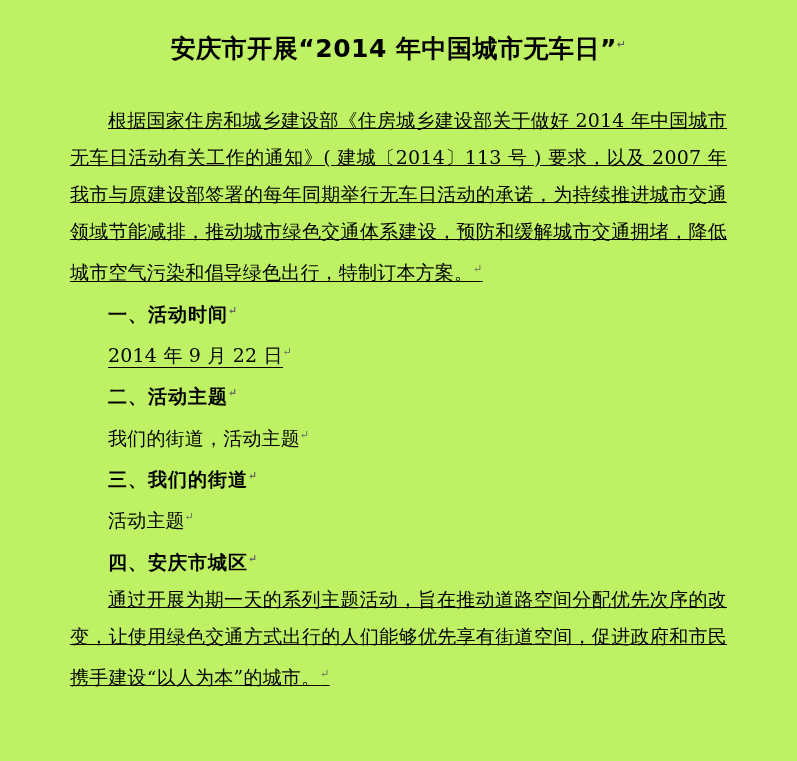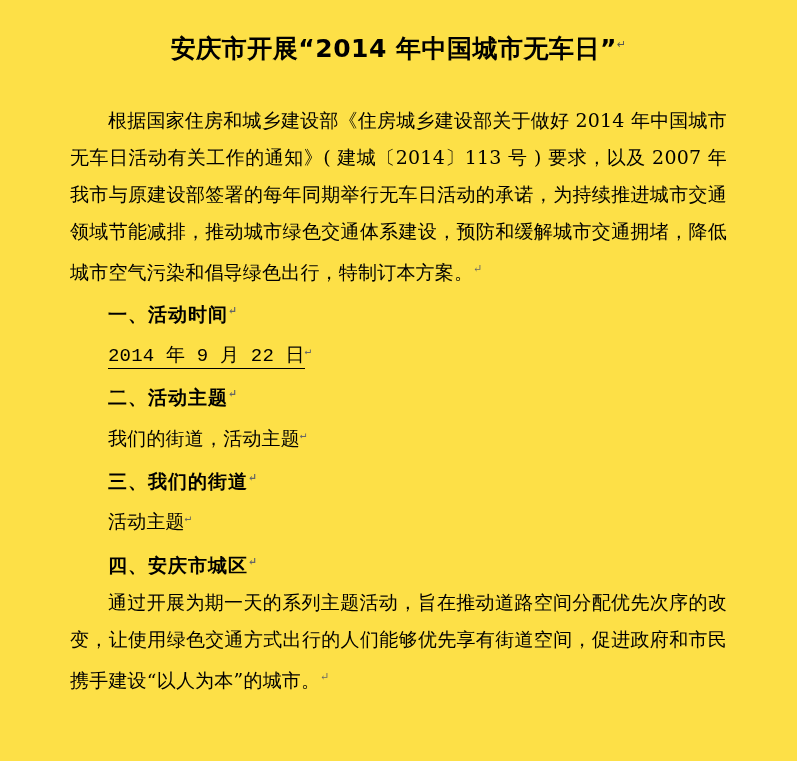--- a/index.html
+++ b/index.html
@@ -11,21 +11,21 @@
     width: 797px;
     height: 761px;
     overflow: hidden;
     font-family: "DejaVu Serif", "Liberation Serif", serif;
     color: #000000;
   }
   .page {
     position: relative;
     width: 797px;
     height: 761px;
-    background: #fde047;
+    background: #bef264;
     box-sizing: border-box;
     padding: 18px 70px 0 70px;
   }
   .doc-title {
     text-align: center;
     font-family: "DejaVu Sans", "Liberation Sans", sans-serif;
     font-weight: bold;
     font-size: 25px;
     line-height: 38px;
     letter-spacing: 0.5px;
@@ -48,36 +48,36 @@
     margin-top: 34px;
   }
   p.para {
     font-size: 19px;
     line-height: 37px;
     margin: 0;
     text-align: justify;
     text-justify: inter-ideograph;
     text-indent: 38px;
     letter-spacing: 0.2px;
+    text-decoration: underline;
   }
   p.heading {
     font-size: 19px;
     line-height: 37px;
     margin: 0;
     font-weight: bold;
     text-indent: 38px;
     letter-spacing: 1px;
   }
   p.plain {
     font-size: 19px;
     line-height: 37px;
     margin: 0;
     text-indent: 38px;
     letter-spacing: 0.2px;
-    font-family: Liberation Mono, monospace;
   }
   p.plain.underline span.u {
     border-bottom: 1px solid #000;
     padding-bottom: 1px;
   }
   .mark {
     font-size: 11px;
     color: #666;
     vertical-align: super;
   }

